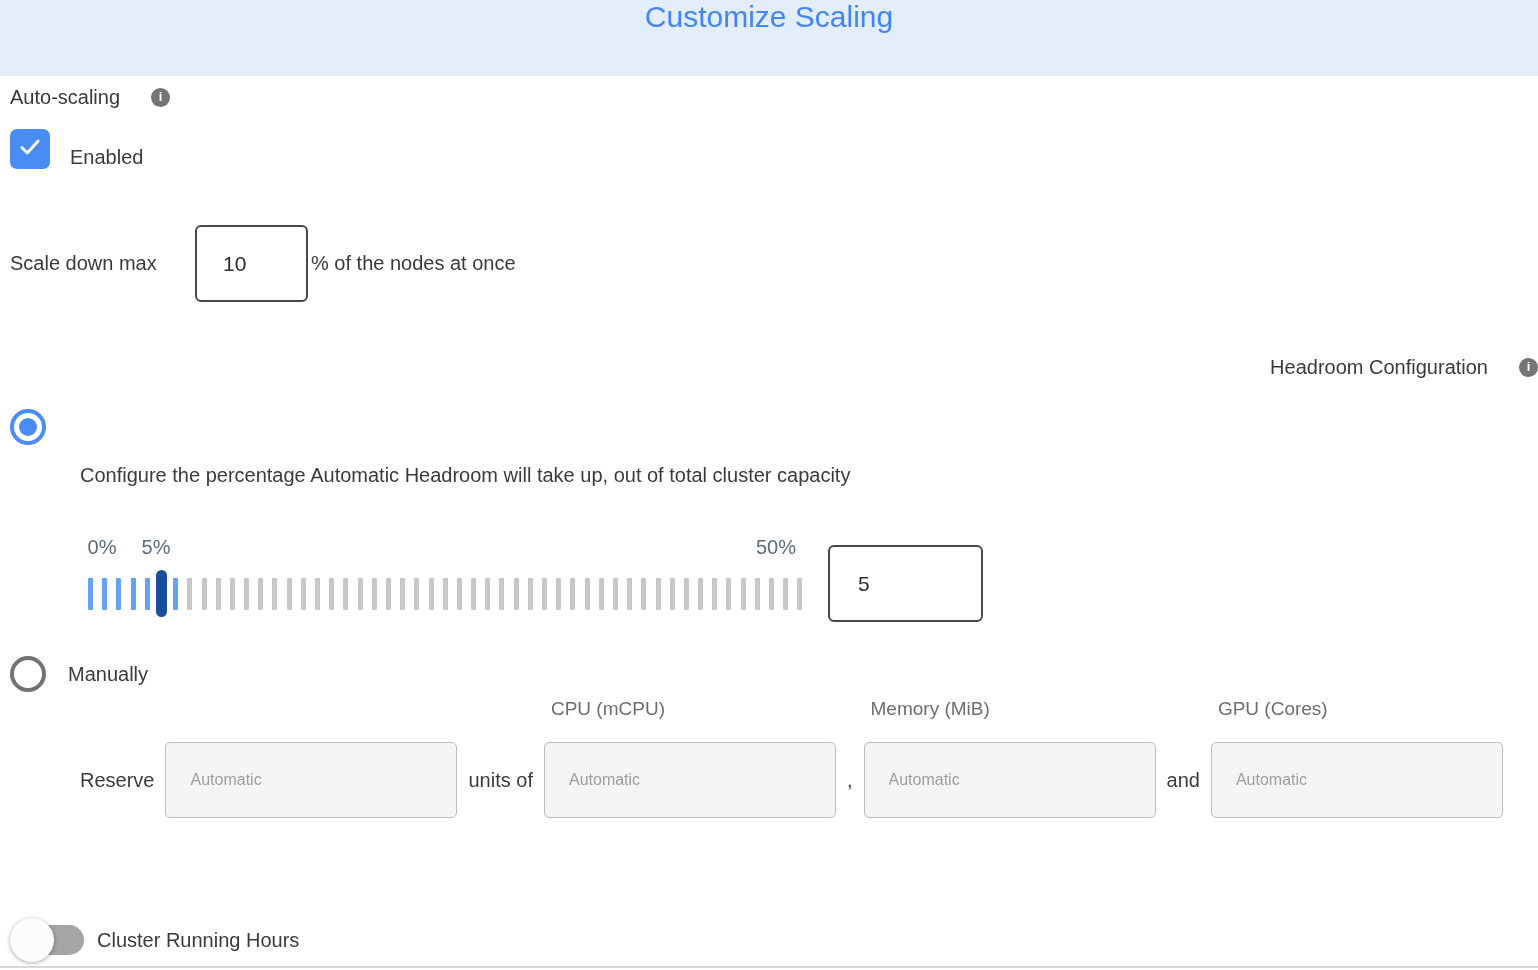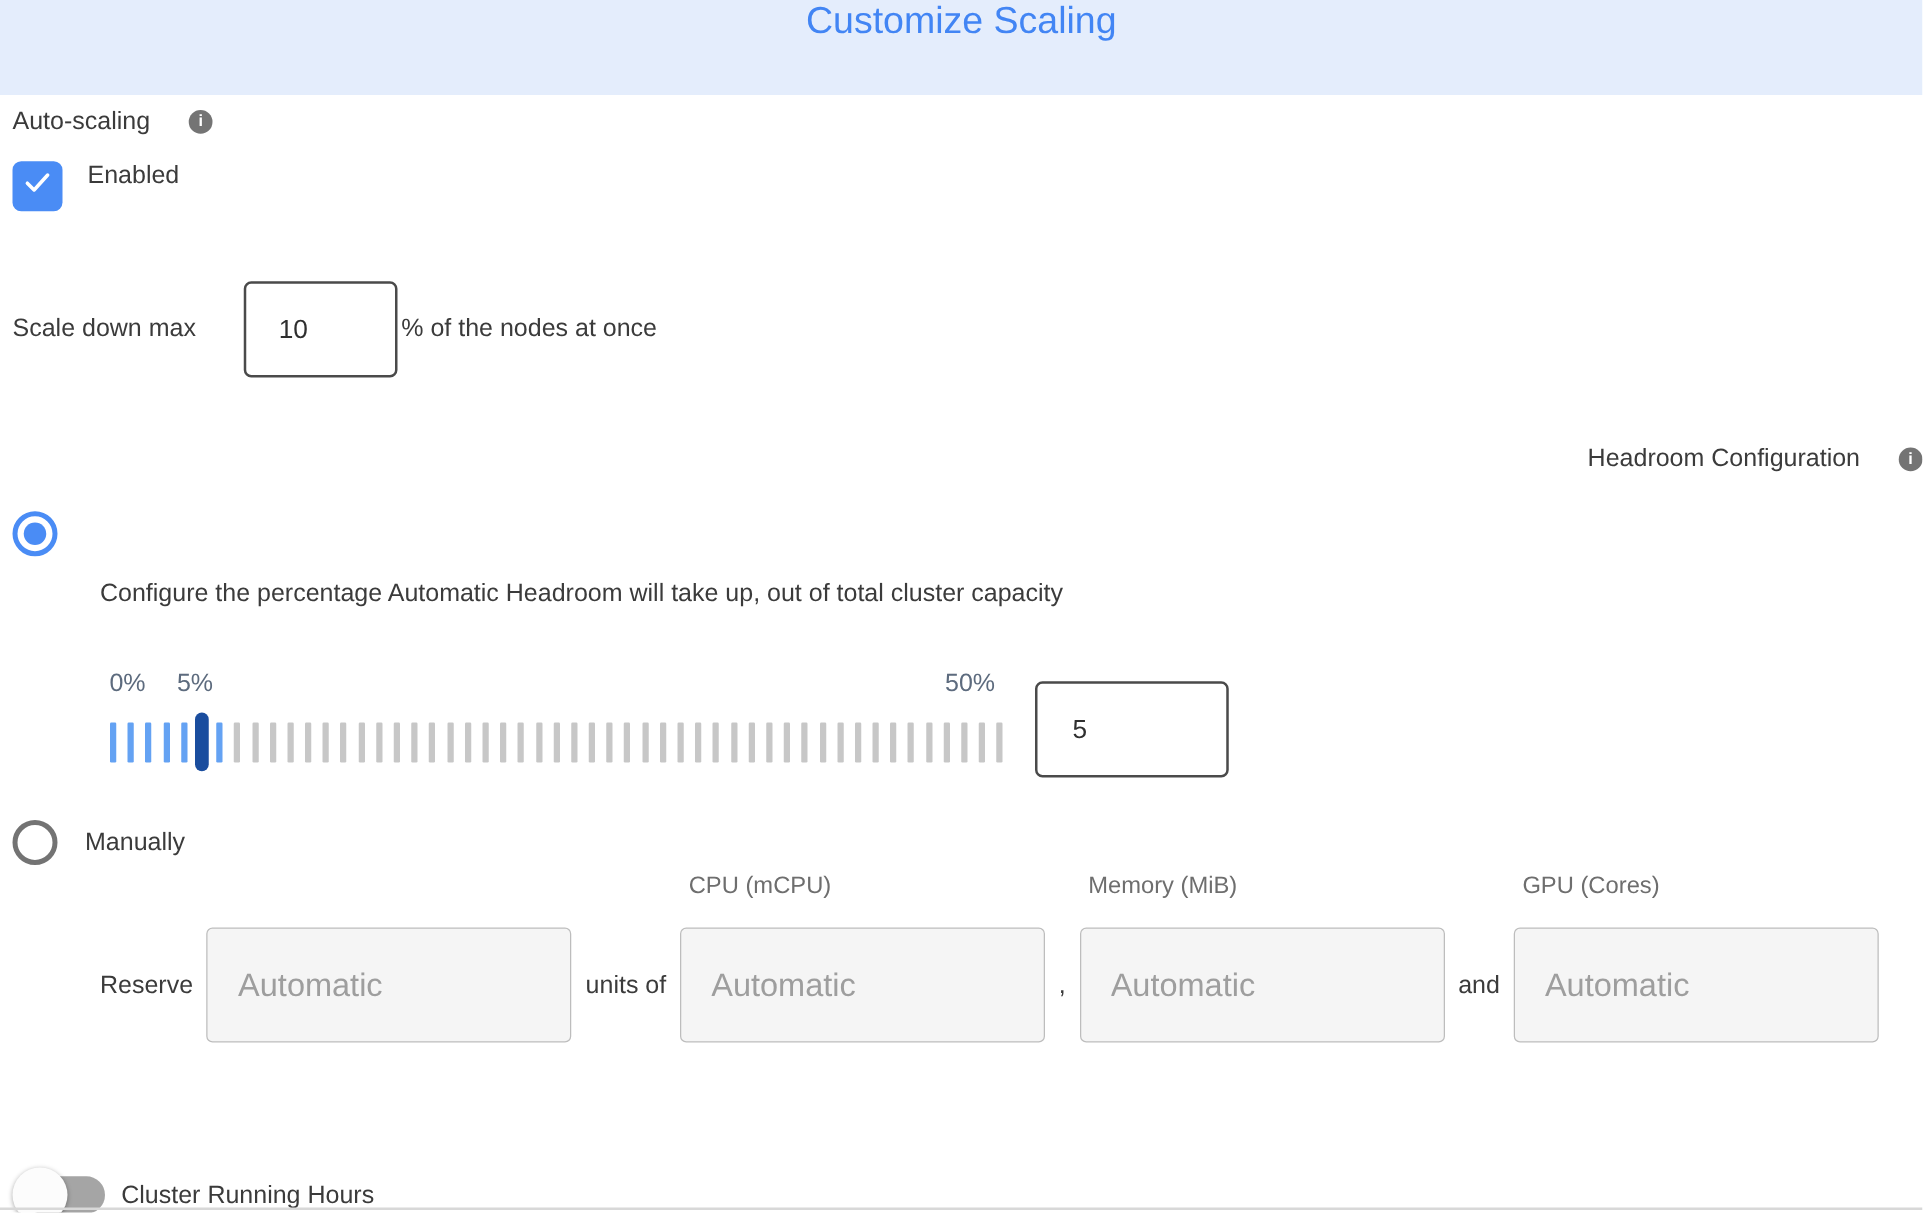--- a/index.html
+++ b/index.html
@@ -48,21 +48,21 @@
   .info-icon{
     width:19px;height:19px;border-radius:50%;
     background:#747474;color:#fff;
     display:inline-flex;align-items:center;justify-content:center;
     font-size:13px;font-weight:700;font-style:normal;
     flex:0 0 auto;
   }
   .info-icon::after{content:"i";}
   .checkbox-row{
     margin-top:20px;
-    display:flex;align-items:flex-start;gap:20px;height:40px;
+    display:flex;align-items:flex-end;gap:20px;height:40px;
   }
   .checkbox{
     width:40px;height:40px;border-radius:7px;
     background:var(--control-blue);
     display:flex;align-items:center;justify-content:center;
     cursor:pointer;
   }
   .scaledown-row{
     margin-top:56px;
     display:flex;align-items:center;
@@ -71,21 +71,21 @@
   .text-input{
     height:77px;
     border:2px solid var(--input-border);
     border-radius:6px;
     background:#fff;
     font-family:"Liberation Sans", sans-serif;
     font-size:21px;color:#2f2f2f;
     padding-left:26px;
     outline:none;
   }
-  .scaledown-input{width:123px;}
+  .scaledown-input{width:113px;}
   .scaledown-suffix{margin-left:3px;}
   .headroom-heading{margin-top:53px;justify-content:flex-end;}
   .radio-row{
     margin-top:30px;
     display:flex;align-items:center;gap:22px;height:36px;
   }
   .radio{
     width:36px;height:36px;border-radius:50%;
     border:4px solid var(--control-blue);
     display:flex;align-items:center;justify-content:center;
@@ -128,26 +128,26 @@
     margin:50px 0 0 70px;
     display:flex;align-items:center;gap:11px;
     position:relative;
   }
   .field{position:relative;flex:0 0 auto;}
   .field-header{
     position:absolute;top:-44px;left:7px;
     font-size:19px;color:var(--muted-gray);white-space:nowrap;
   }
   .input-gray{
-    width:292px;height:92px;
+    width:292px;height:76px;
     background:var(--disabled-bg);
     border:1px solid var(--disabled-border);
     border-radius:5px;
     font-family:"Liberation Sans", sans-serif;
-    font-size:26px;padding-left:24px;color:#6f6f6f;
+    font-size:16px;padding-left:24px;color:#6f6f6f;
     outline:none;
   }
   .input-gray::placeholder{color:var(--placeholder-gray);opacity:1;}
   .separator{color:var(--text-dark);}
   .toggle-row{
     margin-top:99px;
     display:flex;align-items:center;gap:13px;height:46px;
   }
   .switch{position:relative;width:74px;height:46px;cursor:pointer;flex:0 0 auto;}
   .switch-track{

